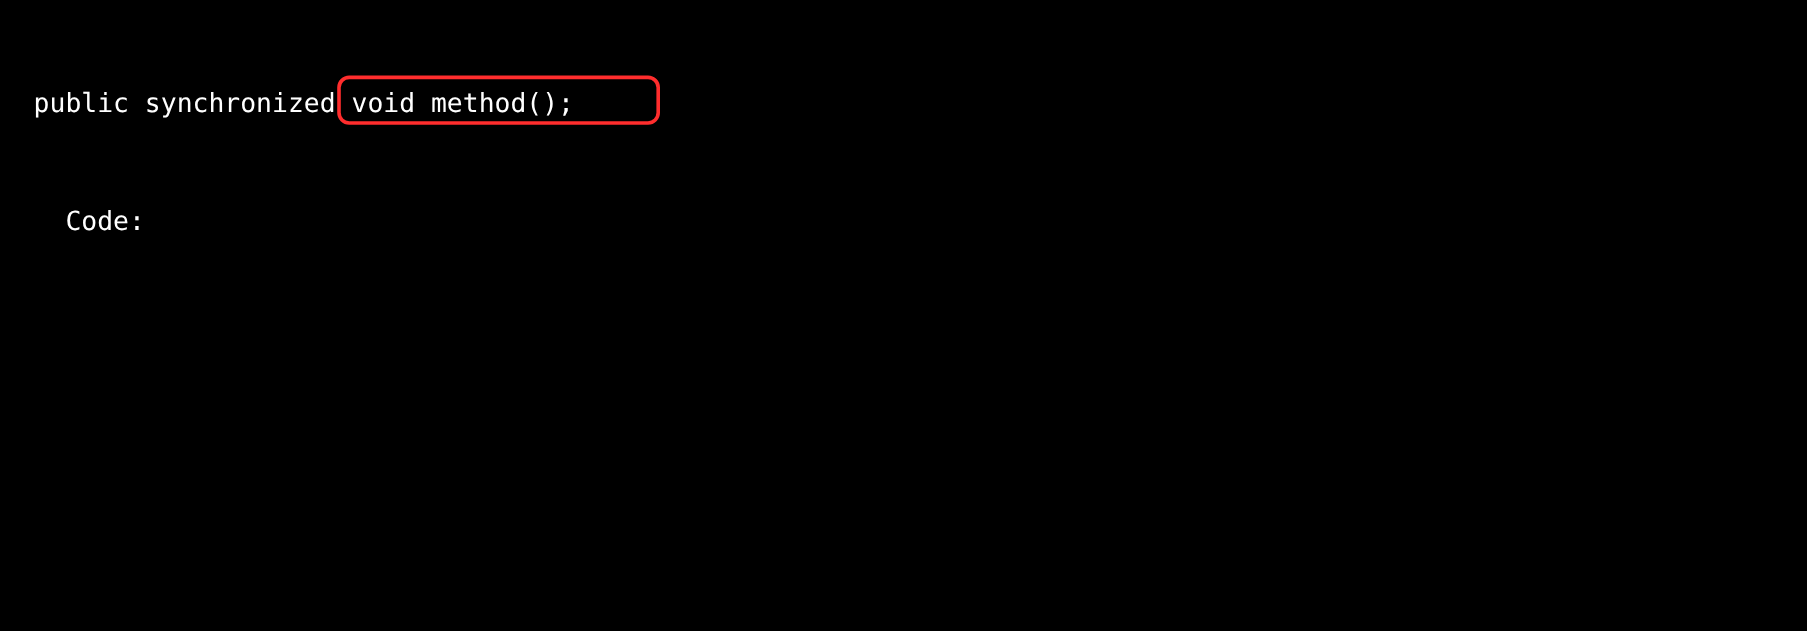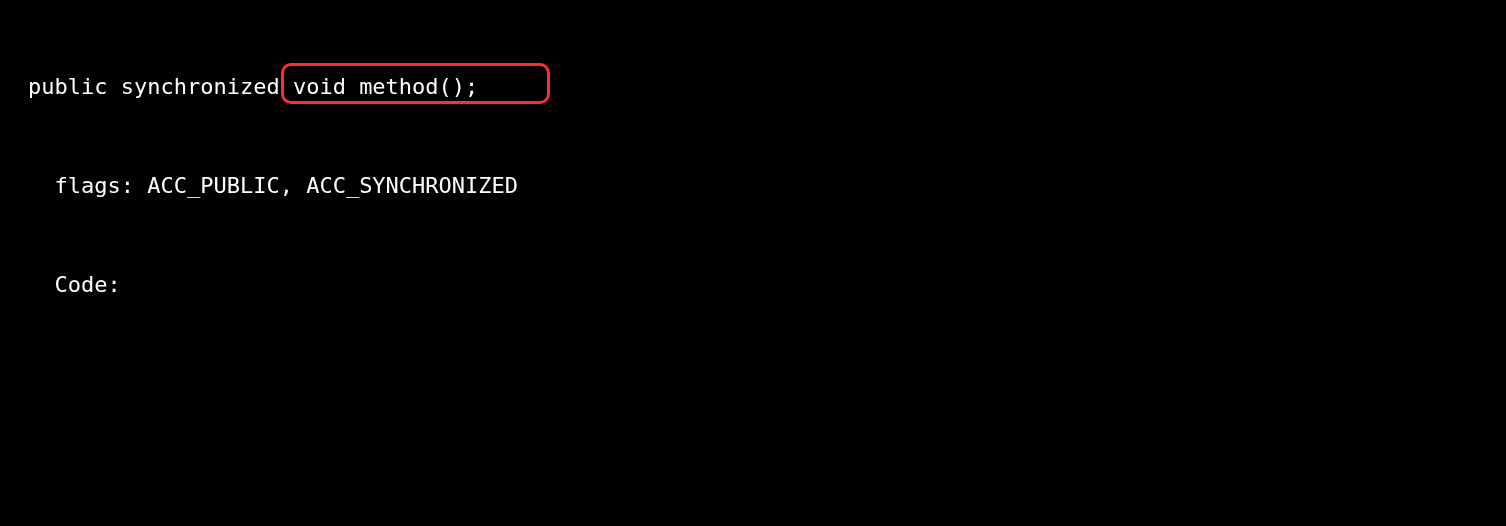--- a/index.html
+++ b/index.html
@@ -30,21 +30,20 @@
     border-radius: 10px;
     box-sizing: border-box;
     pointer-events: none;
   }
 </style>
 </head>
 <body>
 
 <div class="terminal">
   <span class="line">public synchronized void method();</span>
-  <span class="line">  flags: ACC_PUBLIC, ACC_SYNCHRONIZED</span>
   <span class="line">  Code:</span>
   
   
   
   
   
   
   
   
   

